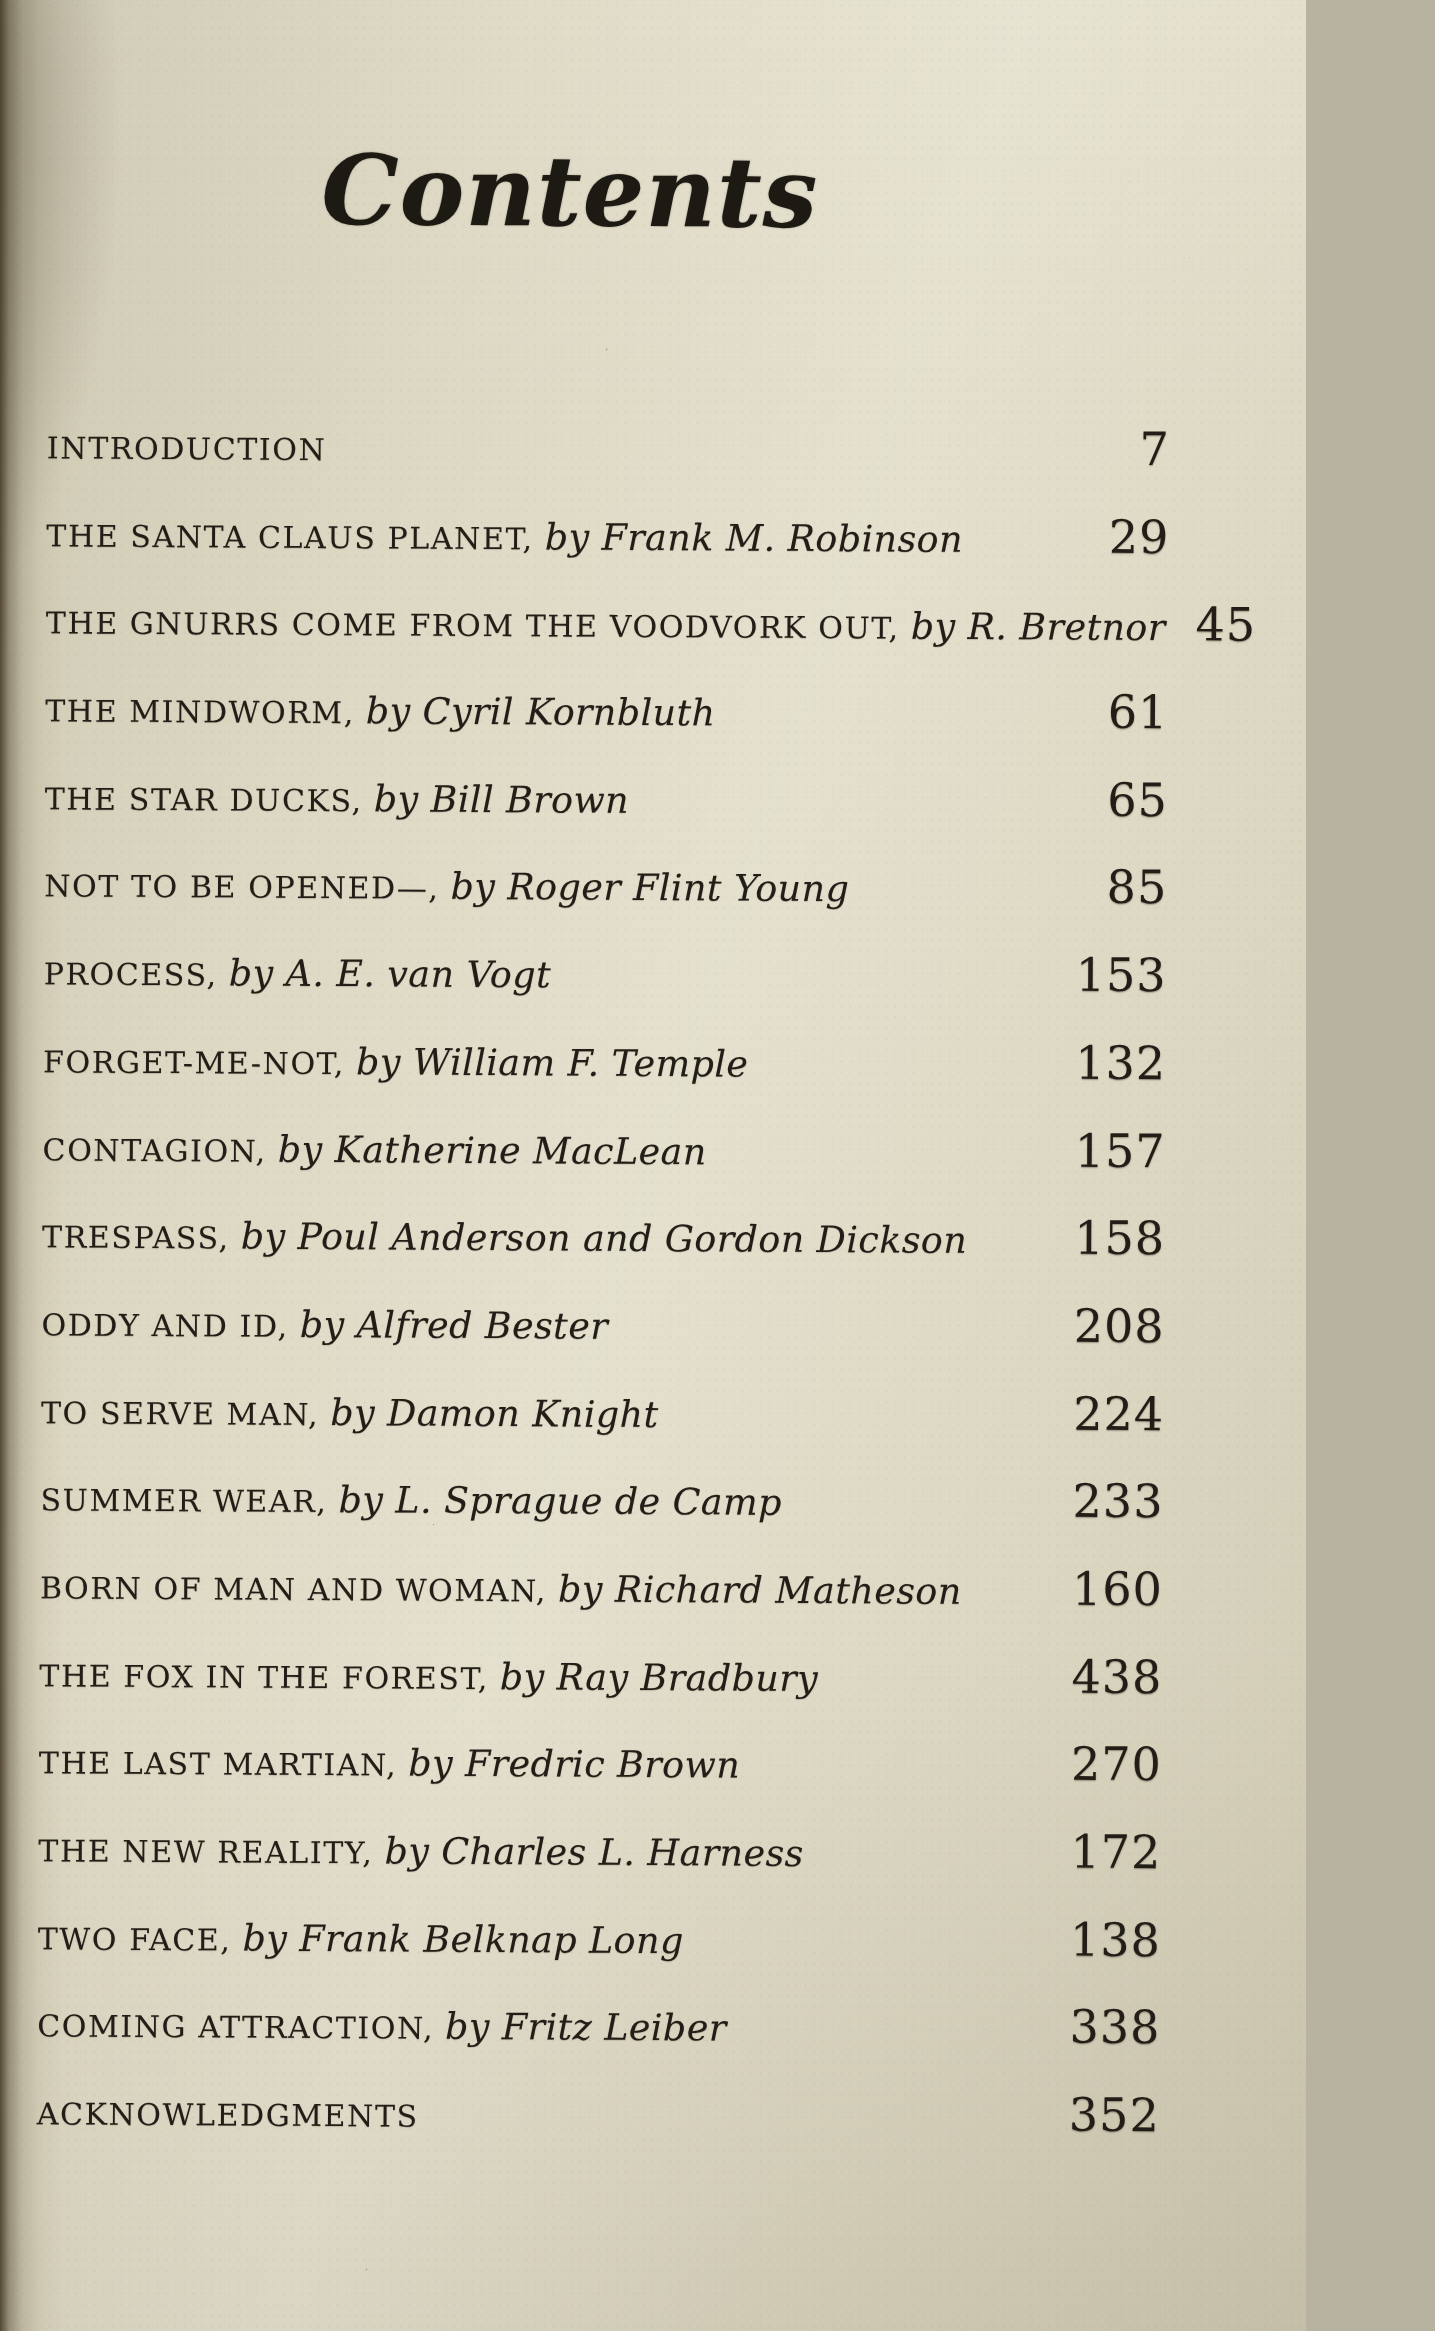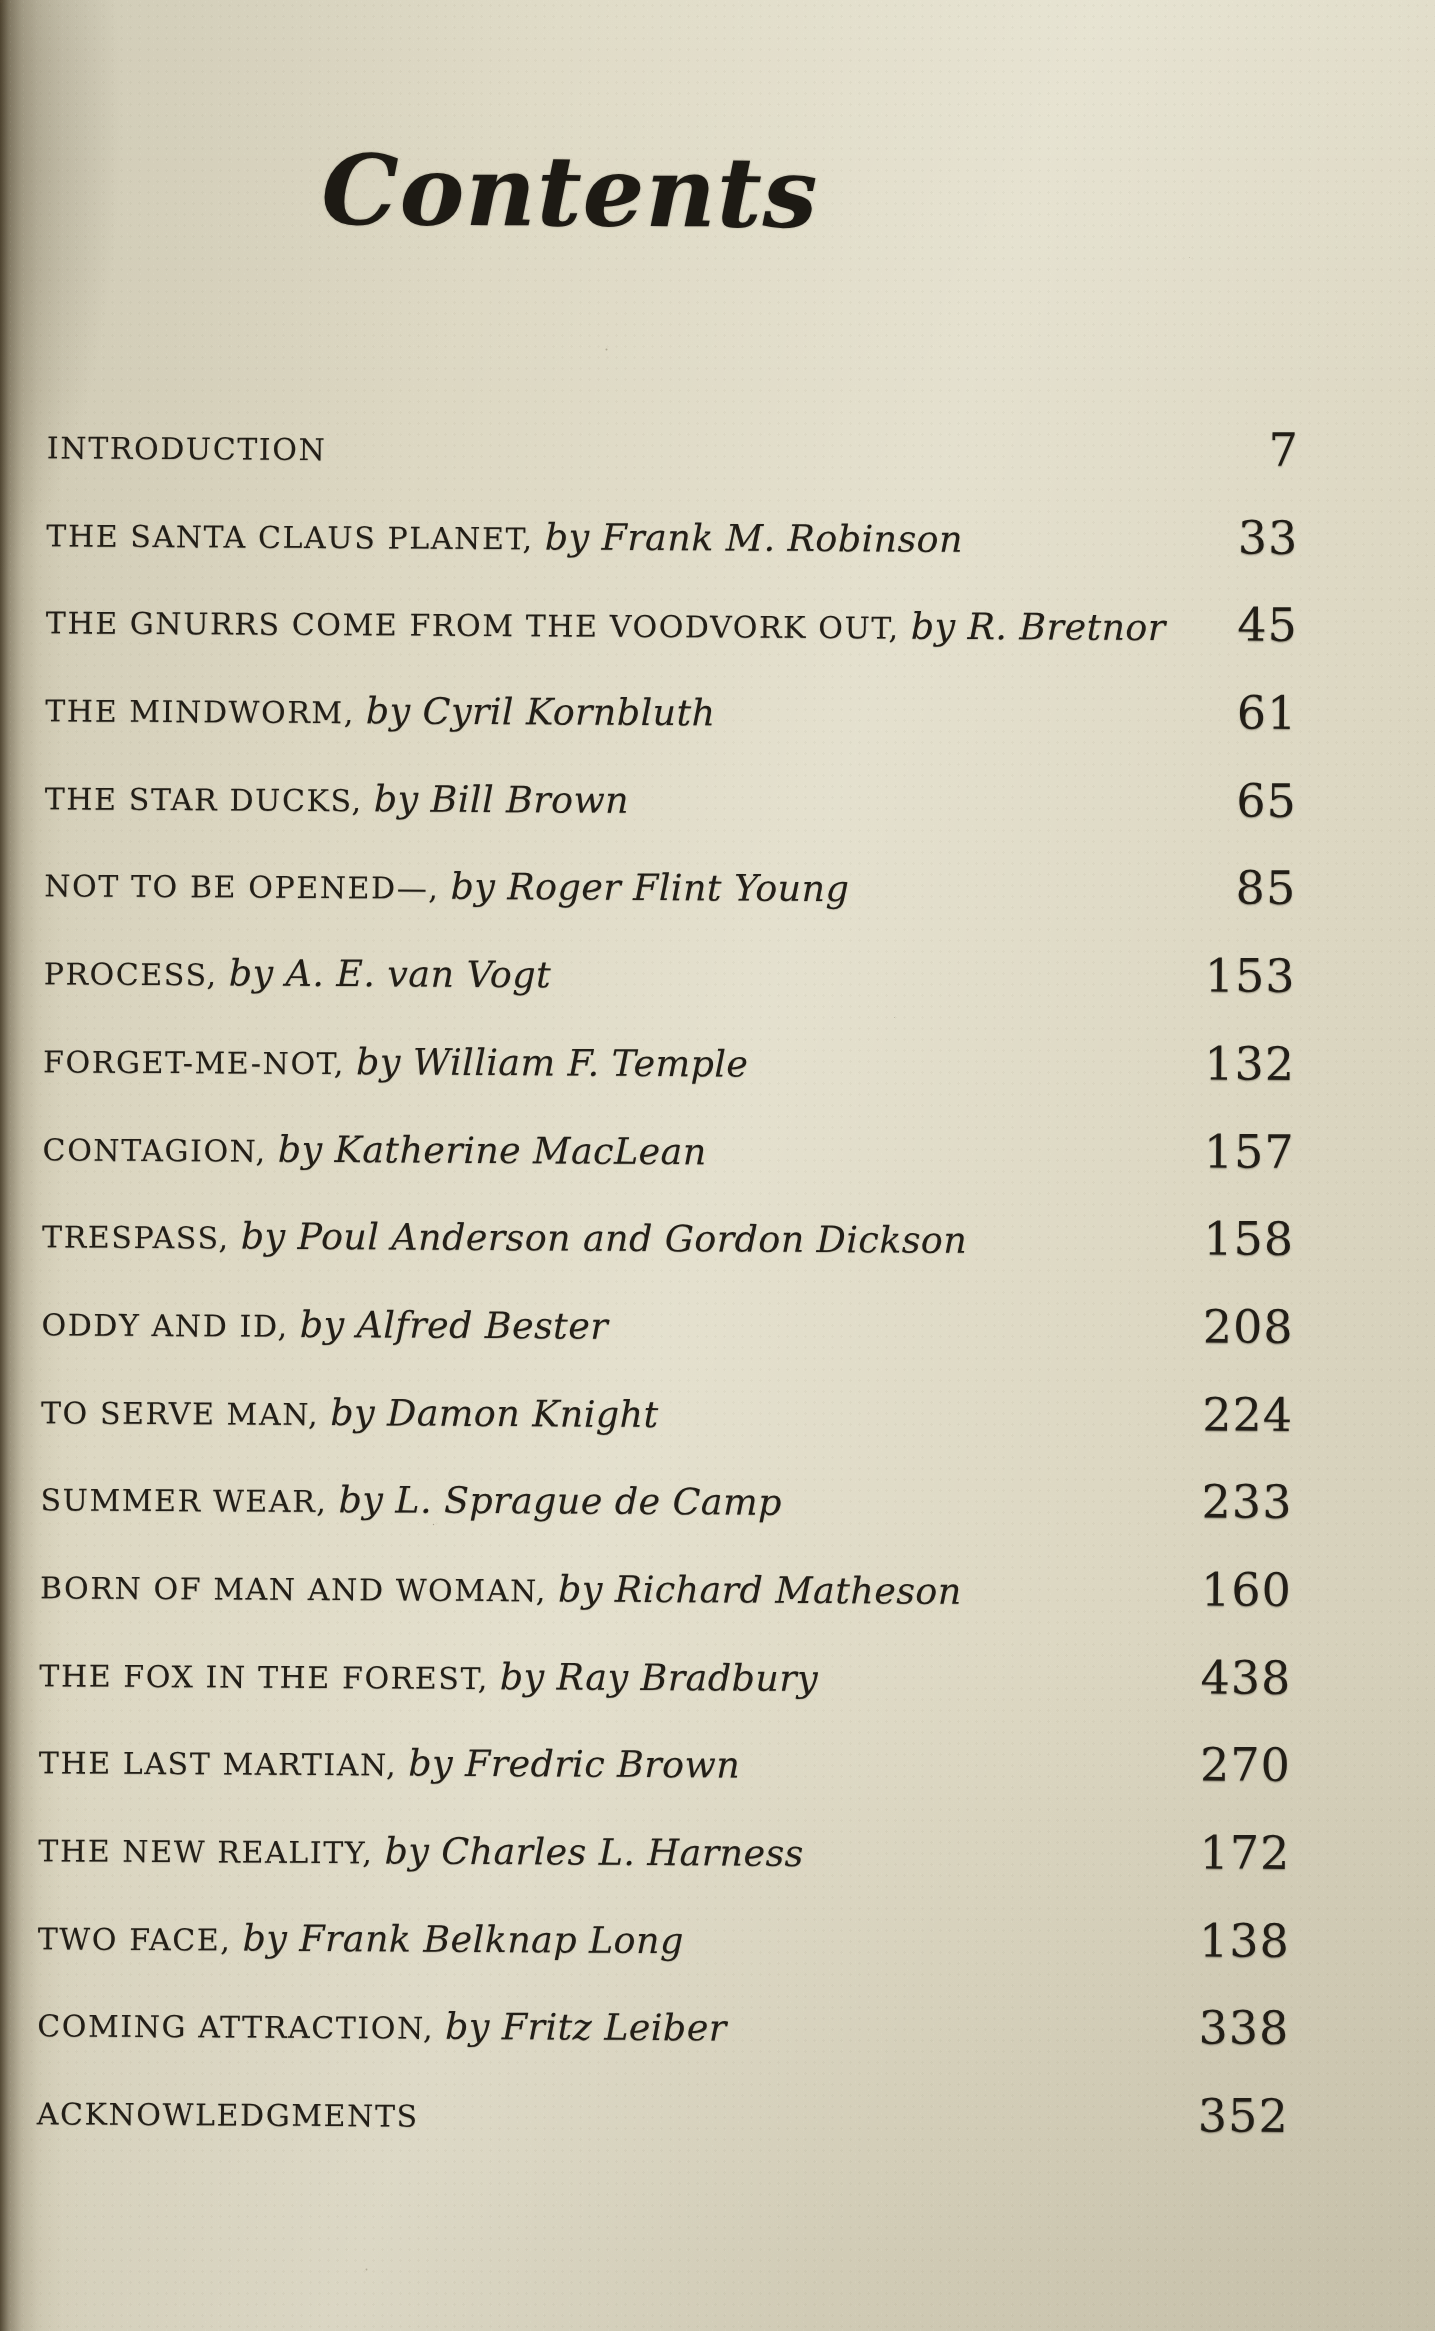--- a/index.html
+++ b/index.html
@@ -3,21 +3,21 @@
 <meta charset="utf-8">
 <style>
   html, body {
     margin: 0;
     padding: 0;
     background: #b8b2a0;
     font-family: "DejaVu Serif", serif;
   }
   .stage {
     position: relative;
-    width: 1435px;
+    width: 1306px;
     height: 2331px;
     overflow: hidden;
     background:
       
       radial-gradient(ellipse 260px 700px at -60px 120px, rgba(60,50,32,0.38), rgba(60,50,32,0.0) 70%),
       linear-gradient(to right,
         rgba(72,61,41,0.92) 0px,
         rgba(96,85,62,0.55) 9px,
         rgba(130,119,92,0.30) 22px,
         rgba(168,158,128,0.16) 40px,
@@ -134,21 +134,21 @@
     <div class="book-title">Contents</div>
 
     <ul class="toc" id="toc-list">
   <li>
     <span class="entry-text"><span class="entry-title">INTRODUCTION</span></span>
     <span class="entry-page">7</span>
   </li>
 
   <li>
     <span class="entry-text"><span class="entry-title">THE SANTA CLAUS PLANET,</span><span class="entry-author">by Frank M. Robinson</span></span>
-    <span class="entry-page">33</span>
+    <span class="entry-page">29</span>
   </li>
 
   <li>
     <span class="entry-text"><span class="entry-title">THE GNURRS COME FROM THE VOODVORK OUT,</span><span class="entry-author">by R. Bretnor</span></span>
     <span class="entry-page">45</span>
   </li>
 
   <li>
     <span class="entry-text"><span class="entry-title">THE MINDWORM,</span><span class="entry-author">by Cyril Kornbluth</span></span>
     <span class="entry-page">61</span>

